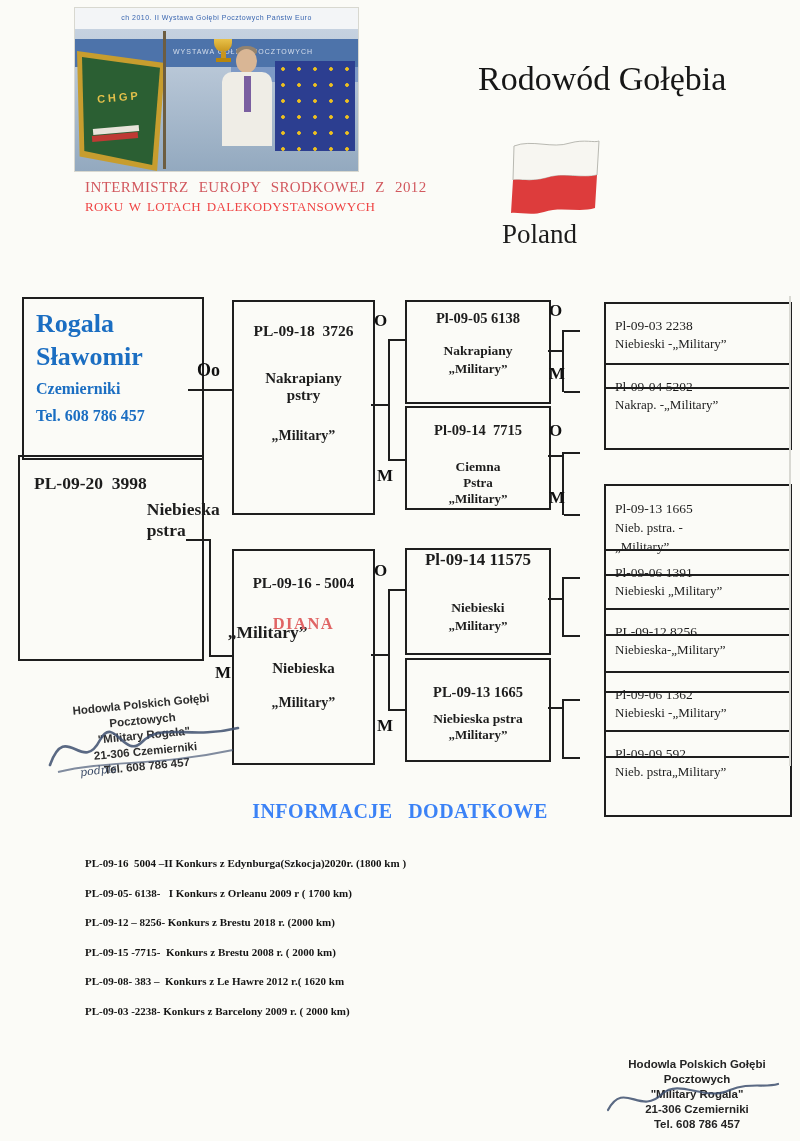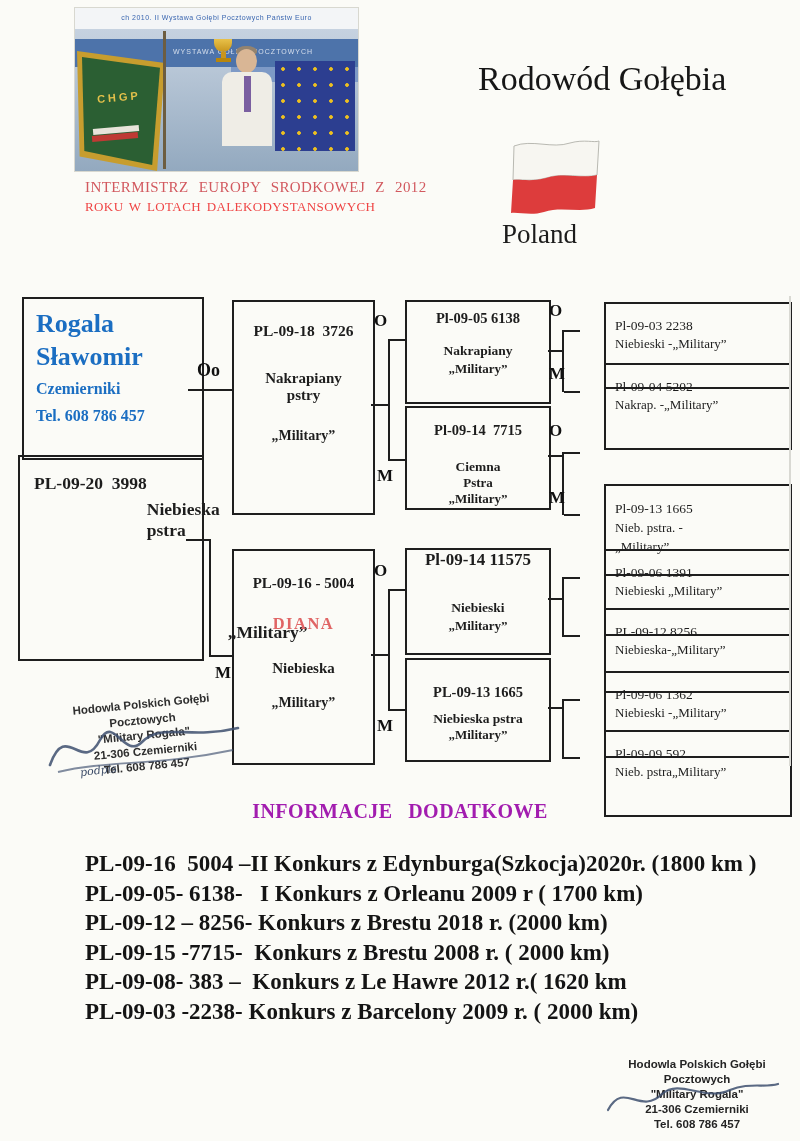--- a/index.html
+++ b/index.html
@@ -93,22 +93,22 @@
 
   
   .stamp{position:absolute;font-family:"Liberation Sans","DejaVu Sans",sans-serif;font-weight:600;text-align:center;color:#2e2e2e}
   #stamp-mid{left:46px;top:697px;width:196px;transform:rotate(-5.5deg);font-size:11.5px;line-height:15.5px}
   #podpis{position:absolute;left:80px;top:764px;font-style:italic;font-size:11px;color:#3c4c68;transform:rotate(-7deg);font-family:"DejaVu Serif",serif}
   #sig-mid{position:absolute;left:38px;top:700px}
   #stamp-br{left:601px;top:1057px;width:192px;font-size:11.5px;line-height:15px;color:#242424}
   #sig-br{position:absolute;left:600px;top:1072px}
 
   
-  #info-heading{position:absolute;left:0;top:800px;width:800px;text-align:center;font-size:20px;font-weight:700;letter-spacing:.5px;word-spacing:10px;color:#a21caf}
-  #info{position:absolute;left:85px;top:849px;font-size:23px;font-weight:700;line-height:29.5px;color:#141414}
+  #info-heading{position:absolute;left:0;top:800px;width:800px;text-align:center;font-size:20px;font-weight:700;letter-spacing:.5px;word-spacing:10px;color:#3b82f6}
+  #info{position:absolute;left:85px;top:849px;font-size:11px;font-weight:700;line-height:29.5px;color:#141414}
   #info .last{margin-left:158px}
 
   #scan-edge{position:absolute;left:789px;top:296px;width:2px;height:470px;background:#d9d9d3}
 </style>
 </head>
 <body>
 
 <div class="page">
 
   <div id="photo">

